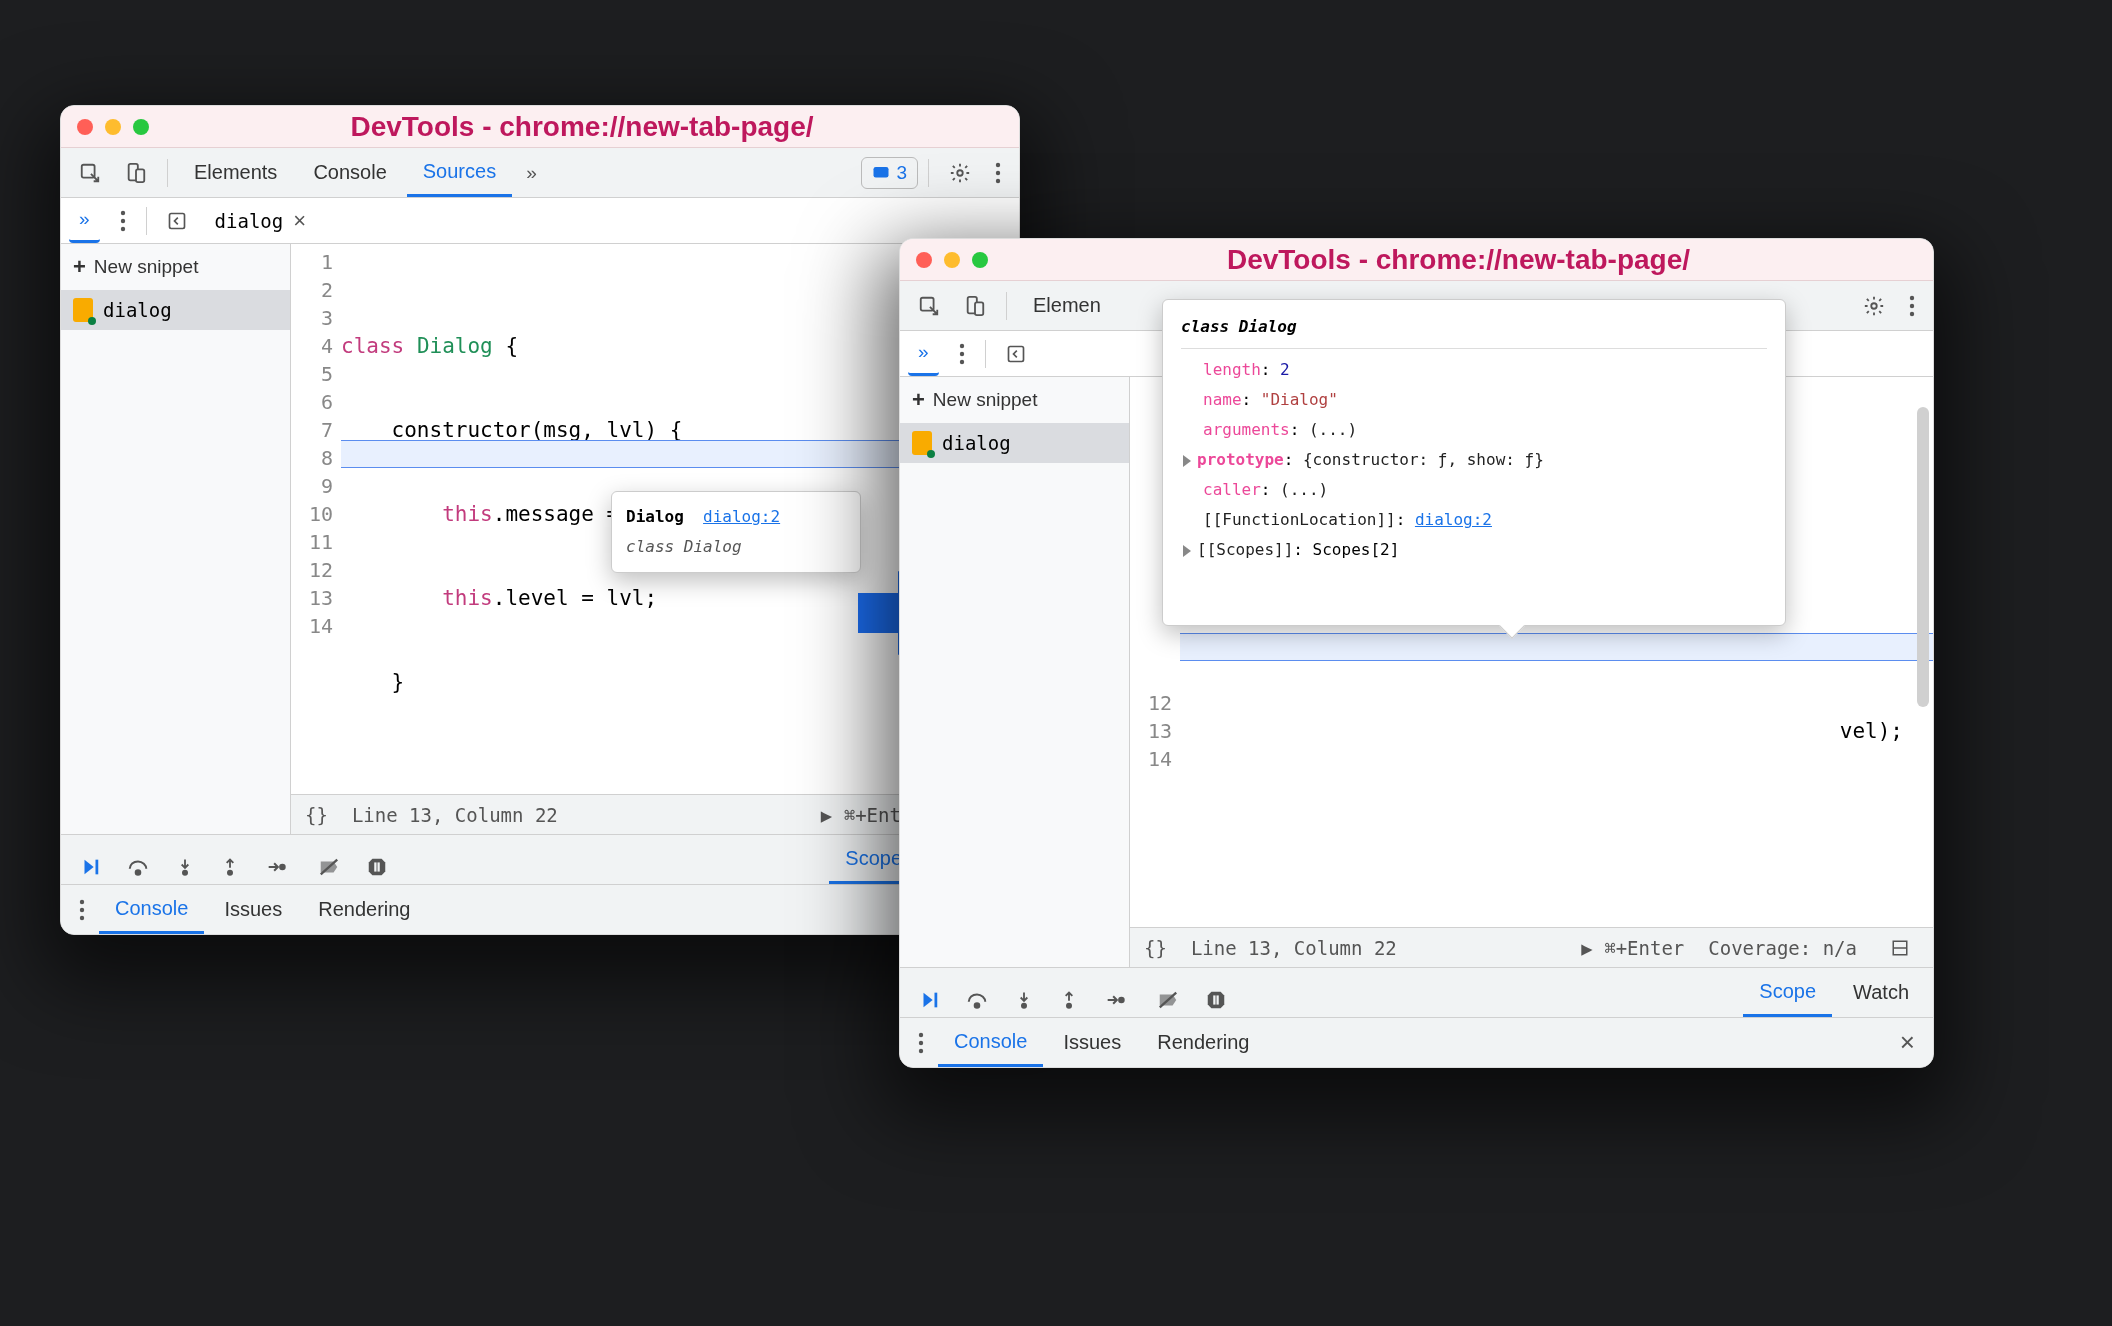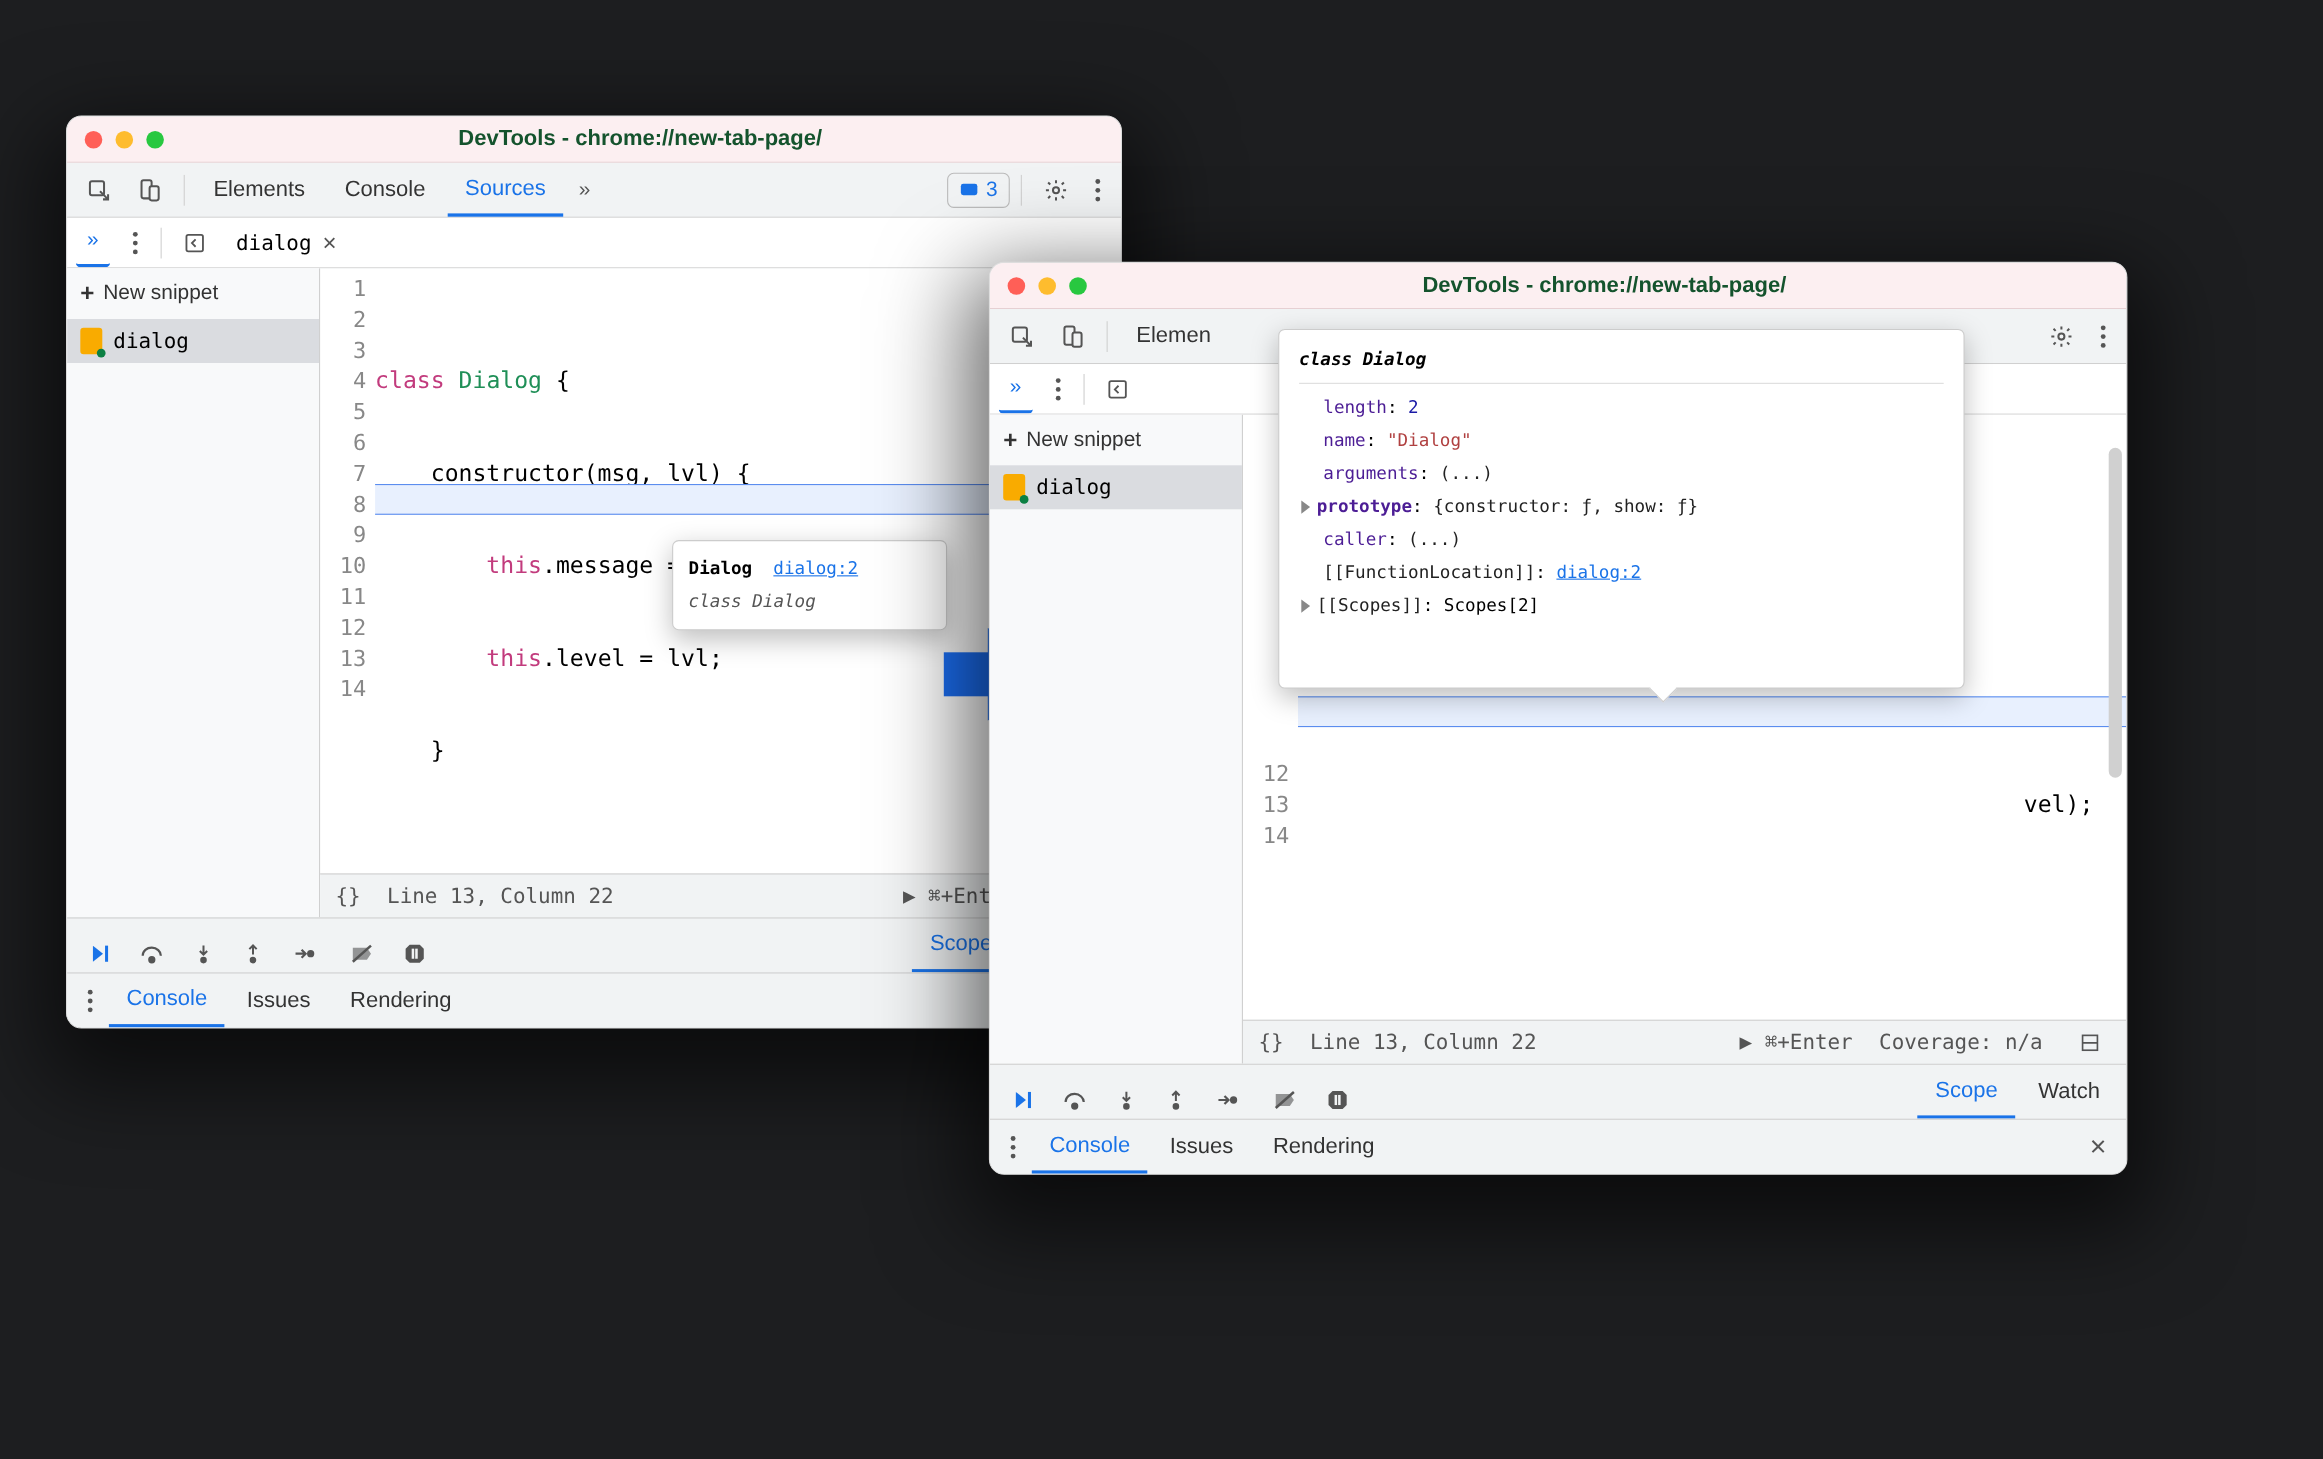--- a/index.html
+++ b/index.html
@@ -30,21 +30,21 @@
     background: #fceff1;
     display: flex;
     align-items: center;
     padding: 0 16px;
     gap: 12px;
     border-bottom: 1px solid #e6d0d3;
   }
   .traffic { display:flex; gap:12px; }
   .dot { width:16px; height:16px; border-radius:50%; }
   .dot.r{background:#ff5f57}.dot.y{background:#febc2e}.dot.g{background:#28c840}
-  .title { flex:1; text-align:center; font-weight:600; color:#14532d; font-size:20px; }
+  .title { flex:1; text-align:center; font-weight:600; color:#be185d; font-size:28px; }
 
   .toolbar {
     height: 50px;
     background:#f1f3f4;
     border-bottom:1px solid #d0d0d0;
     display:flex; align-items:center;
     padding: 0 8px;
     gap: 4px;
   }
   .toolbar .sep { width:1px; height:28px; background:#d0d0d0; margin:0 6px; }
@@ -79,21 +79,21 @@
   .debugbar { height:50px; border-top:1px solid #d0d0d0; background:#f1f3f4; display:flex; align-items:flex-end; padding:0 8px; gap:5px; }
   .drawerbar { height:50px; border-top:1px solid #d0d0d0; background:#f1f3f4; display:flex; align-items:center; padding:0 8px; gap:4px; }
 
   
   .pop {
     position:absolute; background:#fff; border:1px solid #ccc; border-radius:6px;
     box-shadow:0 8px 24px rgba(0,0,0,0.25); padding:10px 14px; font-size:16px;
   }
   .pop .link { color:#1a73e8; text-decoration:underline; cursor:pointer;}
   .pop .row { line-height:30px; }
-  .pop .pk{color:#4c1d95}.pop .pv{color:#222}.pop .pvs{color:#b04040}.pop .pvn{color:#1a1aa6}
+  .pop .pk{color:#ec4899}.pop .pv{color:#222}.pop .pvs{color:#b04040}.pop .pvn{color:#1a1aa6}
   .pop .tri { display:inline-block; width:0;height:0;border-left:6px solid transparent;border-right:6px solid transparent;border-top:8px solid #888; transform:rotate(-90deg); margin-right:4px; vertical-align:middle;}
   .pop-tail {
     position:absolute; width:18px;height:18px; background:#fff; border-right:1px solid #ccc; border-bottom:1px solid #ccc;
     transform:rotate(45deg);
   }
 
   
   .bigarrow {
     position:absolute;
     width:0;height:0;

